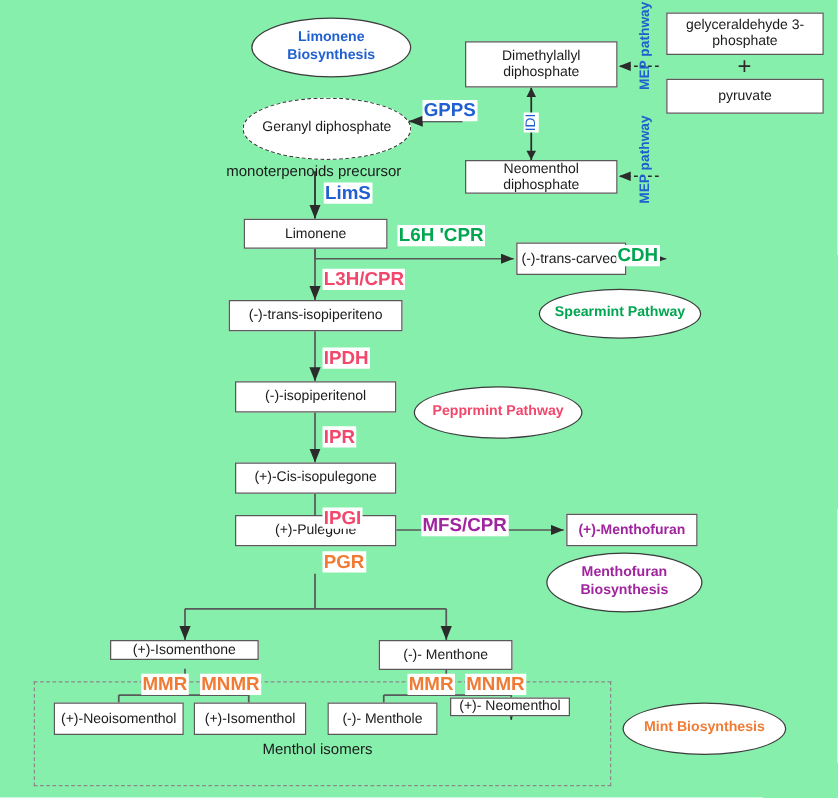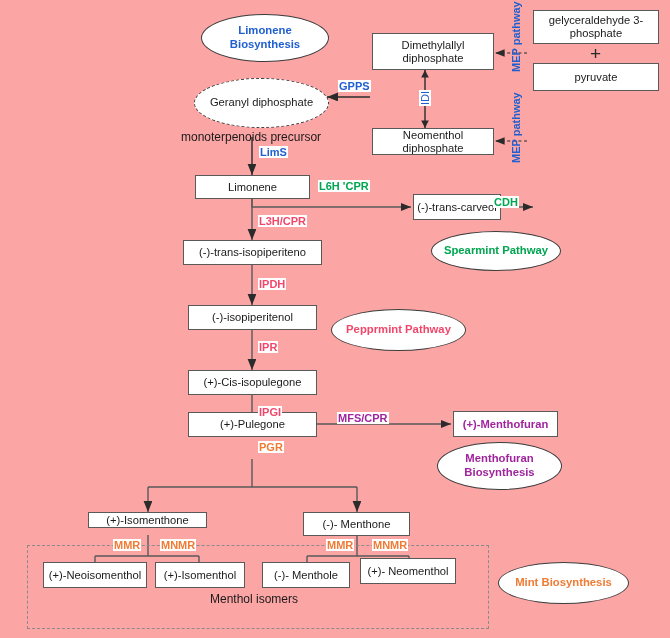--- a/index.html
+++ b/index.html
@@ -6,21 +6,21 @@
   * { box-sizing: border-box; }
   html, body {
     margin: 0; padding: 0;
     background: #ffffff;
     font-family: "Liberation Sans", sans-serif;
   }
   #canvas {
     position: relative;
     width: 670px;
     height: 638px;
-    background: #fca5a5;
+    background: #86efac;
     overflow: hidden;
   }
   svg#wires {
     position: absolute;
     left: 0; top: 0;
     width: 670px; height: 638px;
     pointer-events: none;
   }
   .node {
     position: absolute;
@@ -51,21 +51,21 @@
     z-index: 4;
   }
   .ellipse.dashed {
     border-style: dashed;
     font-weight: normal;
     color: #1a1a1a;
     font-size: 11.2px;
   }
   .enz {
     position: absolute;
-    font-size: 11px;
+    font-size: 15px;
     font-weight: bold;
     white-space: nowrap;
     z-index: 5;
     background: #ffffff;
     padding: 0 1px;
   }
   .plain {
     position: absolute;
     font-size: 12px;
     color: #1a1a1a;
@@ -307,21 +307,21 @@
 
   <div class="node" style="left:43px; top:562px; width:104px; height:26px;">
     <span>(+)-Neoisomenthol</span>
   </div>
   <div class="node" style="left:155px; top:562px; width:90px; height:26px;">
     <span>(+)-Isomenthol</span>
   </div>
   <div class="node" style="left:262px; top:562px; width:88px; height:26px;">
     <span>(-)- Menthole</span>
   </div>
-  <div class="node" style="left:360px; top:558px; width:96px; height:26px;">
+  <div class="node" style="left:360px; top:558px; width:96px; height:15px;">
     <span>(+)- Neomenthol</span>
   </div>
 
   <div class="plain" style="left:198px; top:592px;padding-left:12px;">
     <span>Menthol isomers</span>
   </div>
 
   <div class="ellipse" style="left:498px; top:562px; width:131px; height:42px; color:#f07b35;">
     <span>Mint Biosynthesis</span>
   </div>

